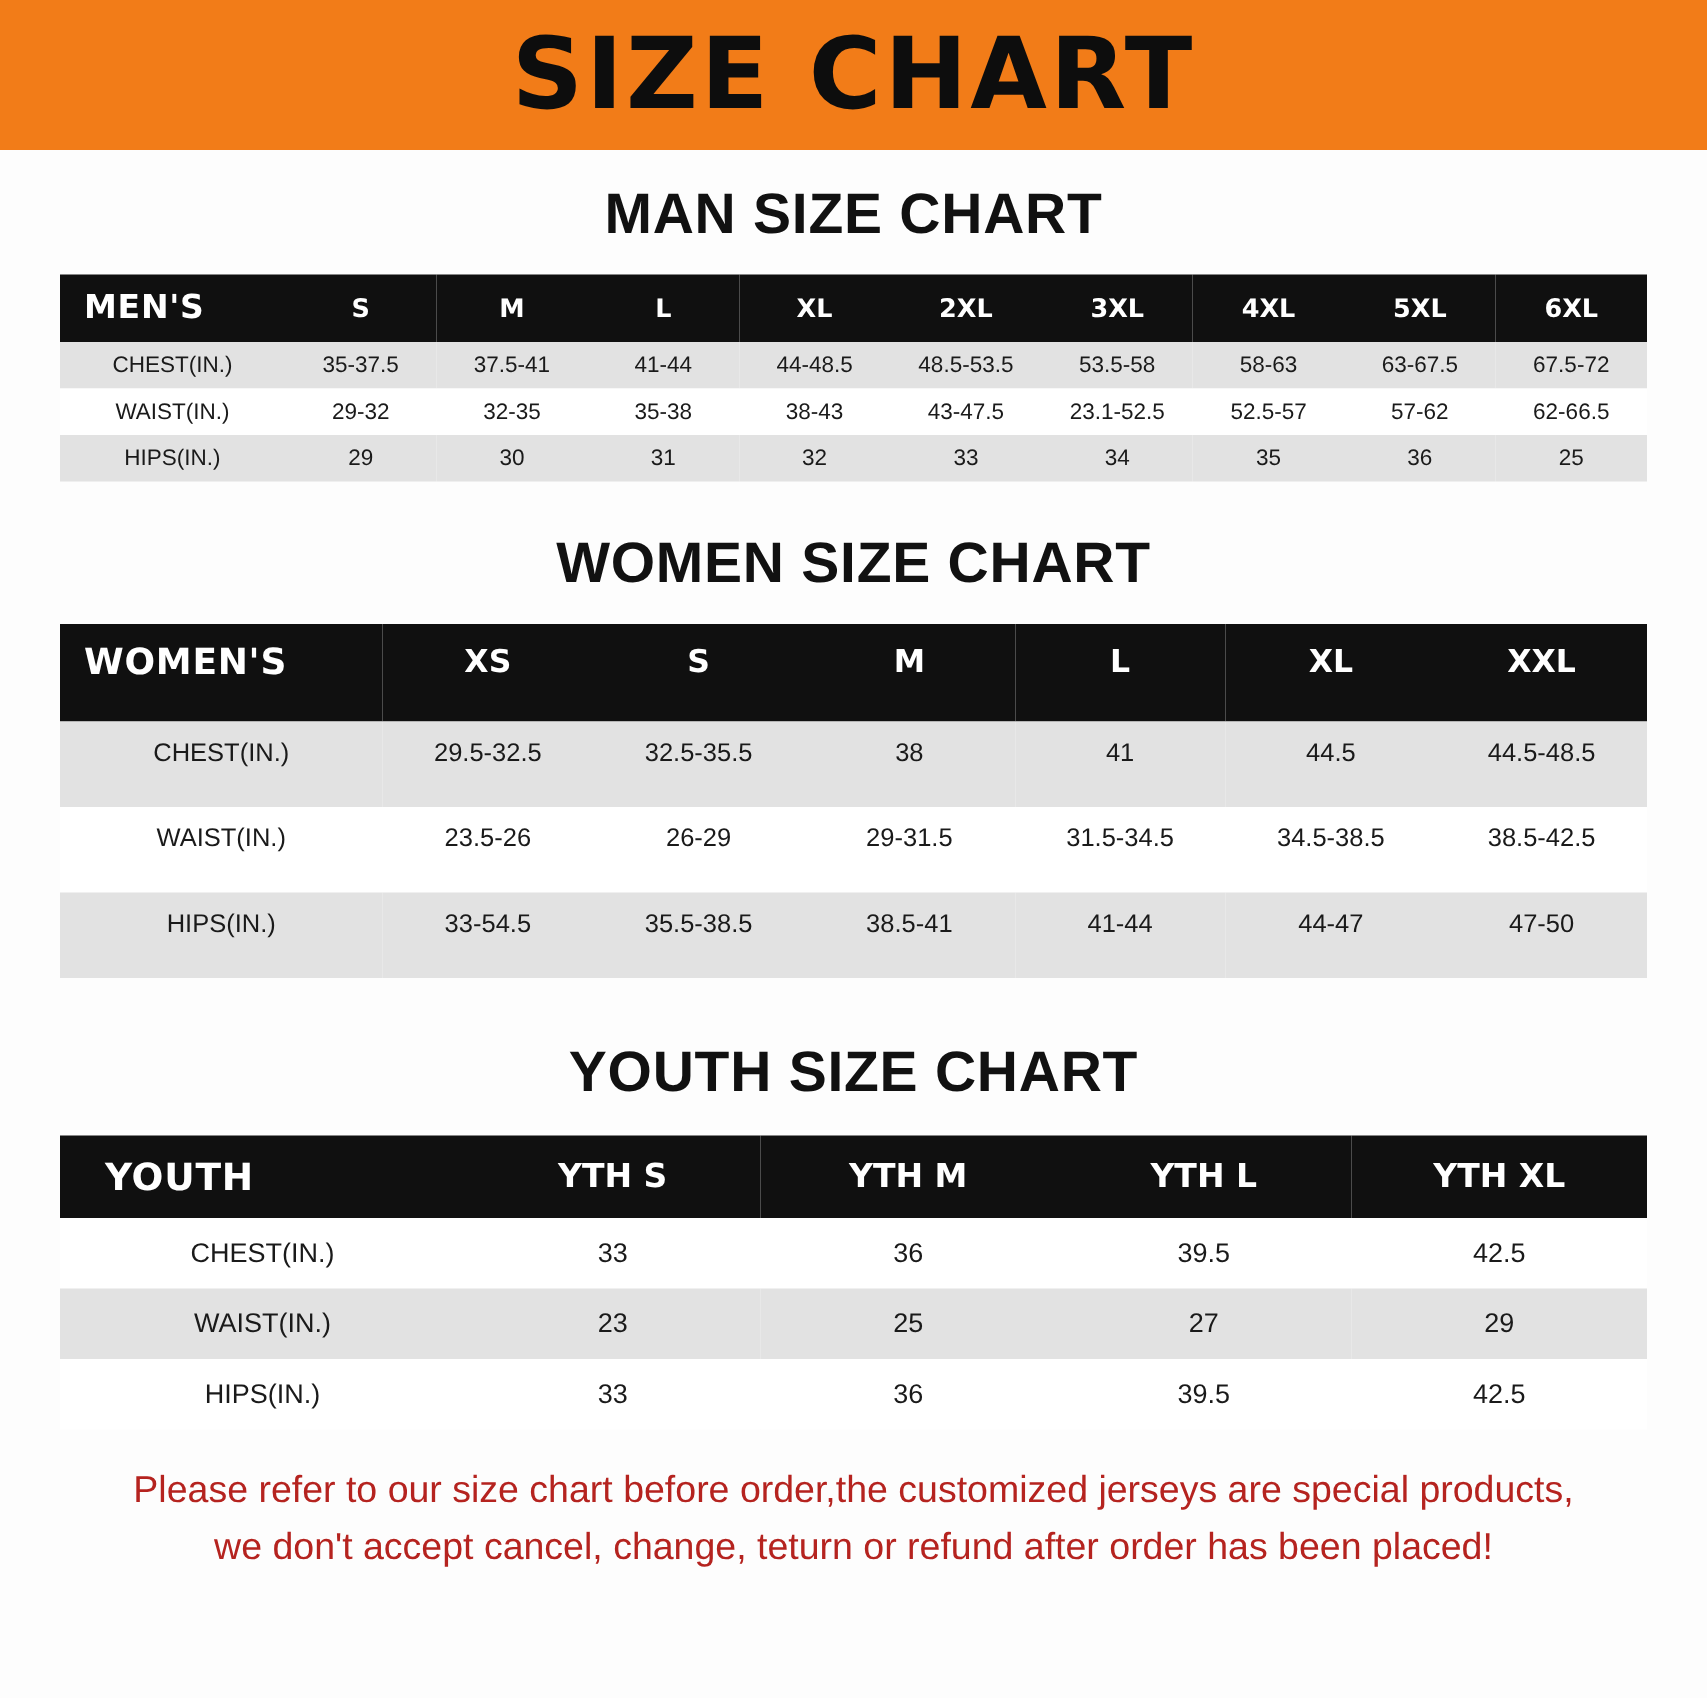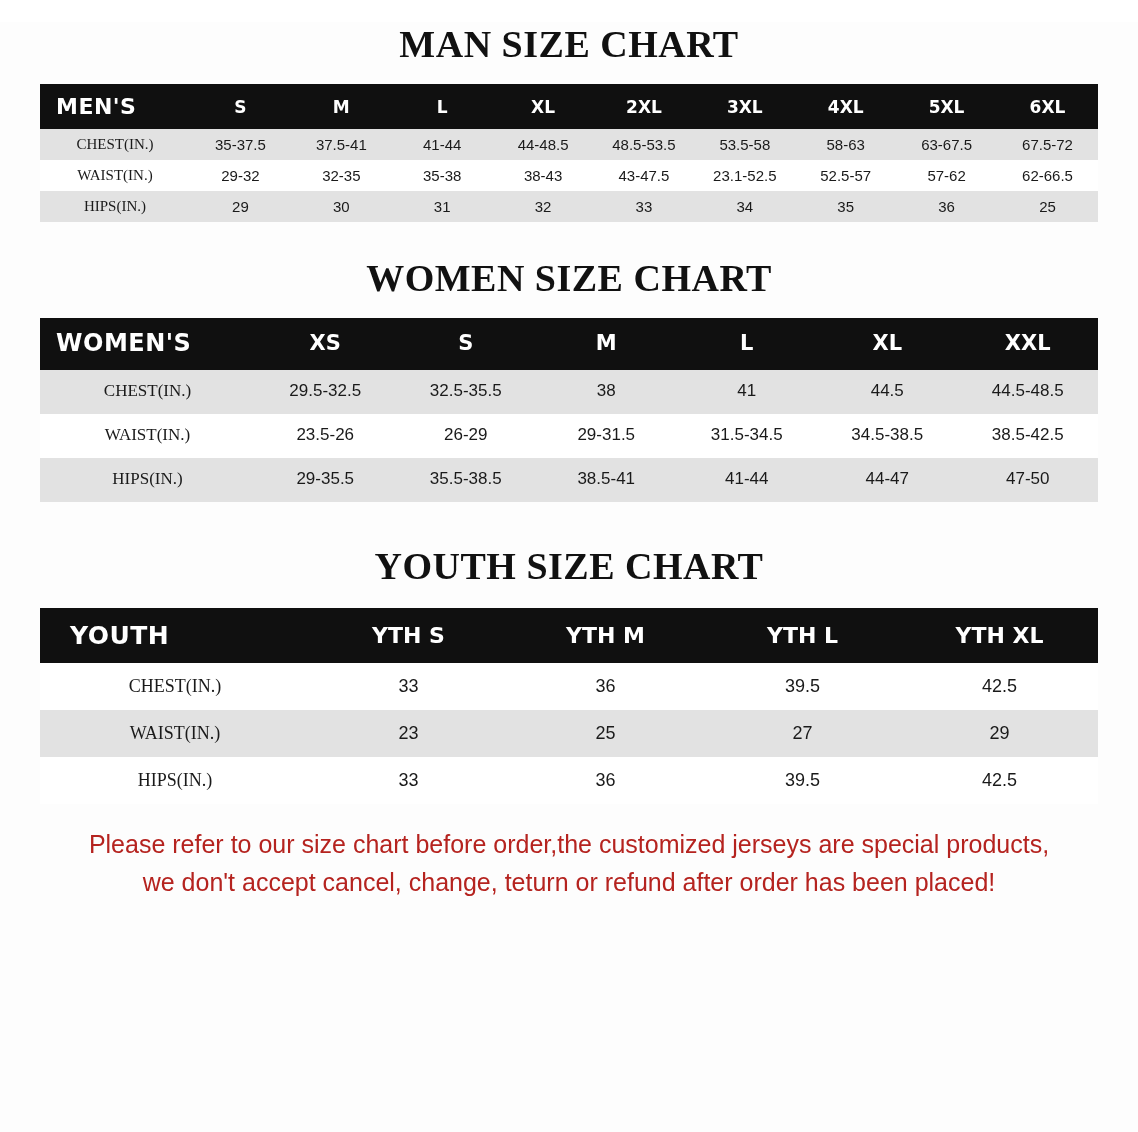--- a/index.html
+++ b/index.html
@@ -37,21 +37,21 @@
     font-weight: bold;
     font-size: 66px;
     letter-spacing: 2px;
     color: #0d0d0d;
     line-height: 1;
   }
 
   
   .section-title {
     text-align: center;
-    font-family: Liberation Serif, serif;
+    font-family: Liberation Sans, sans-serif;
     font-weight: bold;
     color: #111111;
     letter-spacing: 0.5px;
   }
   .title-man   { font-size: 38px; margin: 22px 0 18px; }
   .title-women { font-size: 38px; margin: 34px 0 18px; }
   .title-youth { font-size: 38px; margin: 42px 0 20px; }
 
   
   .table-wrap {
@@ -76,38 +76,37 @@
     letter-spacing: 0.5px;
   }
   tbody td {
     text-align: center;
     font-family: "Liberation Sans", sans-serif;
     color: #1a1a1a;
     padding: 7px 2px;
   }
   tbody td.rowhead {
     text-align: center;
-    font-family: Liberation Serif, serif;
   }
   tbody tr.shade td { background: #e2e2e2; }
   tbody tr.plain td { background: #ffffff; }
 
   
   .men thead th { font-size: 17px; }
   .men thead th.rowhead { font-size: 22px; }
   .men tbody td { font-size: 15px; }
   .men tbody td.rowhead { font-size: 15px; }
   .men col.c0 { width: 150px; }
 
   
   .women thead th { font-size: 21px; }
   .women thead th.rowhead { font-size: 24px; }
   .women tbody td { font-size: 17px; }
   .women col.c0 { width: 215px; }
-  .women tbody td, .women thead th { padding-top: 11px; padding-bottom: 13px; margin-left: 34px; }
+  .women tbody td, .women thead th { padding-top: 11px; padding-bottom: 26px; margin-left: 34px; }
 
   
   .youth thead th { font-size: 22px; }
   .youth thead th.rowhead { font-size: 25px; padding-left: 30px; }
   .youth tbody td { font-size: 18px; }
   .youth col.c0 { width: 270px; }
   .youth tbody td, .youth thead th { padding-top: 13px; padding-bottom: 13px; }
 
   
   .note {
@@ -118,20 +117,23 @@
     font-size: 25px;
     line-height: 1.5;
   }
   .note div { white-space: nowrap; }
 </style>
 </head>
 <body>
 
 <div class="page">
 
+  <div class="banner">
+    <div class="banner-title">SIZE CHART</div>
+  </div>
 
   <div class="section-title title-man">MAN SIZE CHART</div>
   <div class="table-wrap">
     <table class="men">
       <colgroup>
         <col class="c0">
           <col>
           <col>
           <col>
           <col>
@@ -233,21 +235,21 @@
           <td class="rowhead">WAIST(IN.)</td>
           <td>23.5-26</td>
           <td>26-29</td>
           <td>29-31.5</td>
           <td>31.5-34.5</td>
           <td>34.5-38.5</td>
           <td>38.5-42.5</td>
         </tr>
         <tr class="shade">
           <td class="rowhead">HIPS(IN.)</td>
-          <td>29-35.5</td>
+          <td>33-54.5</td>
           <td>35.5-38.5</td>
           <td>38.5-41</td>
           <td>41-44</td>
           <td>44-47</td>
           <td>47-50</td>
         </tr>
       </tbody>
     </table>
   </div>
 

